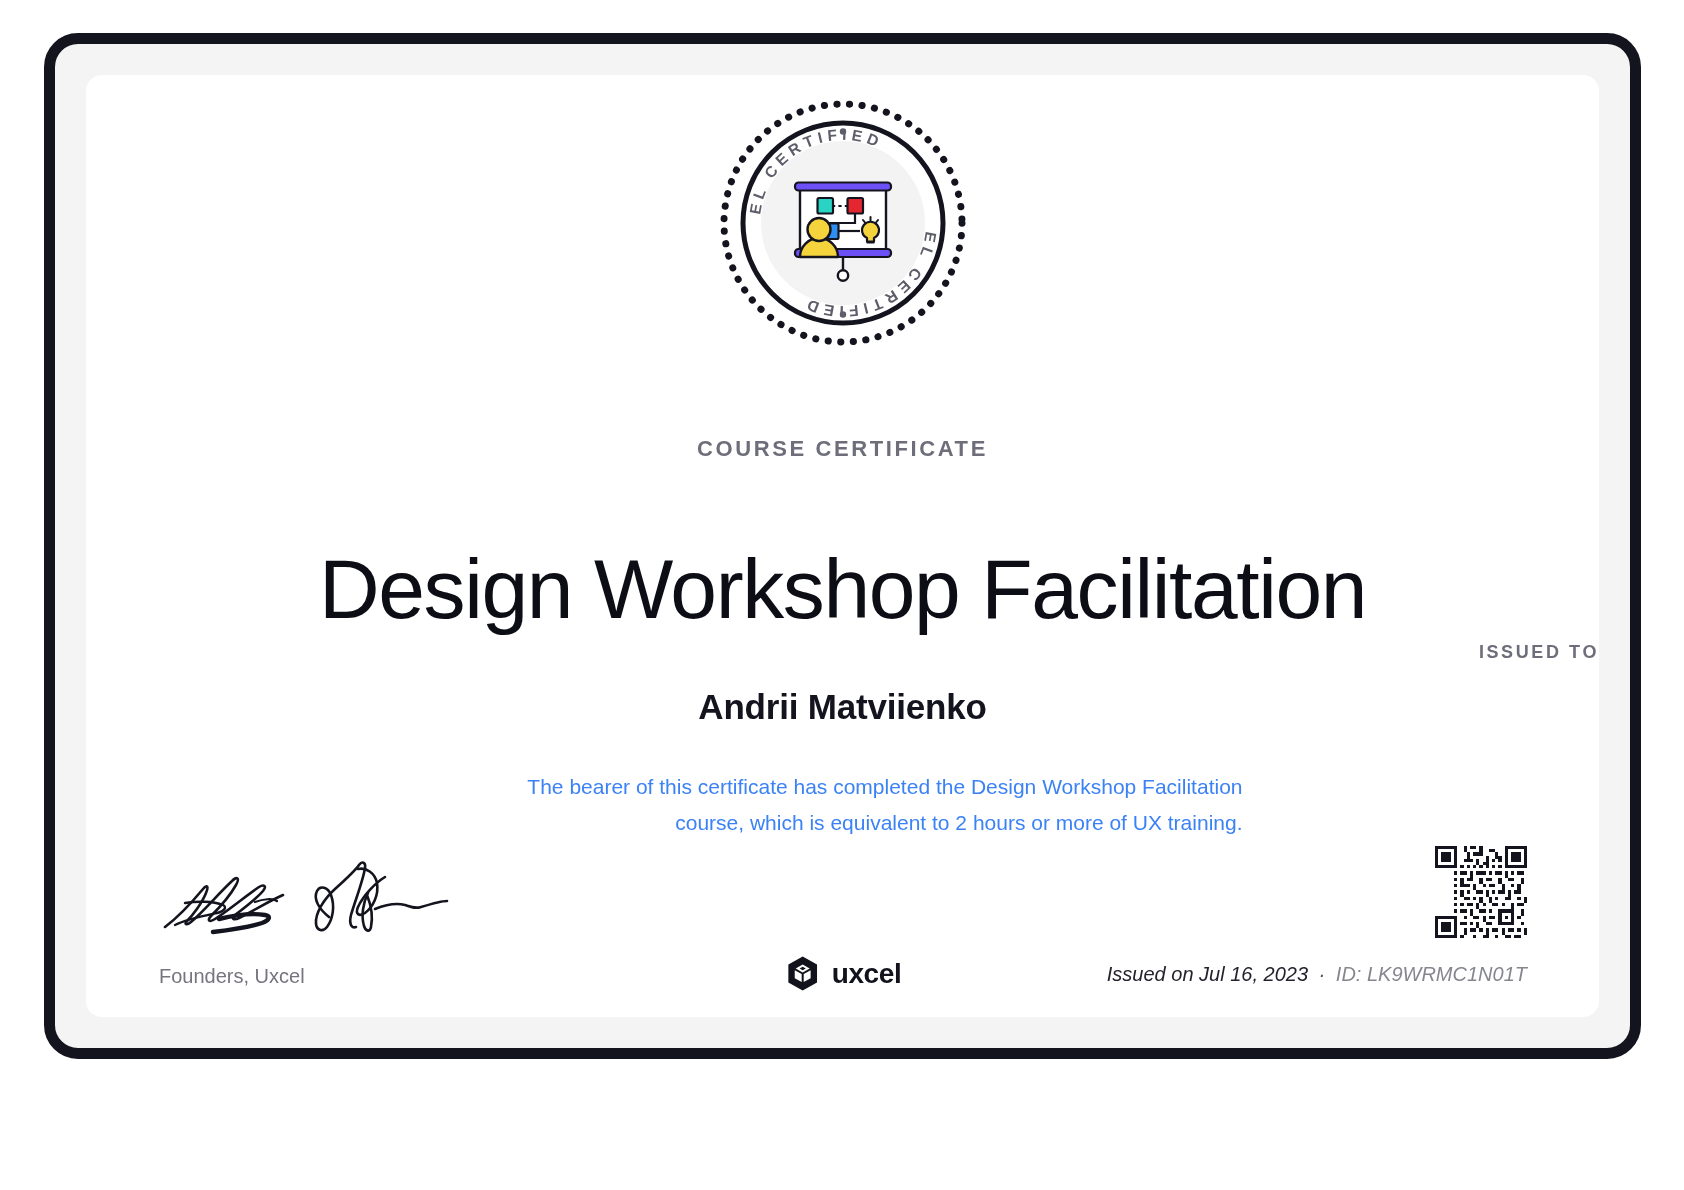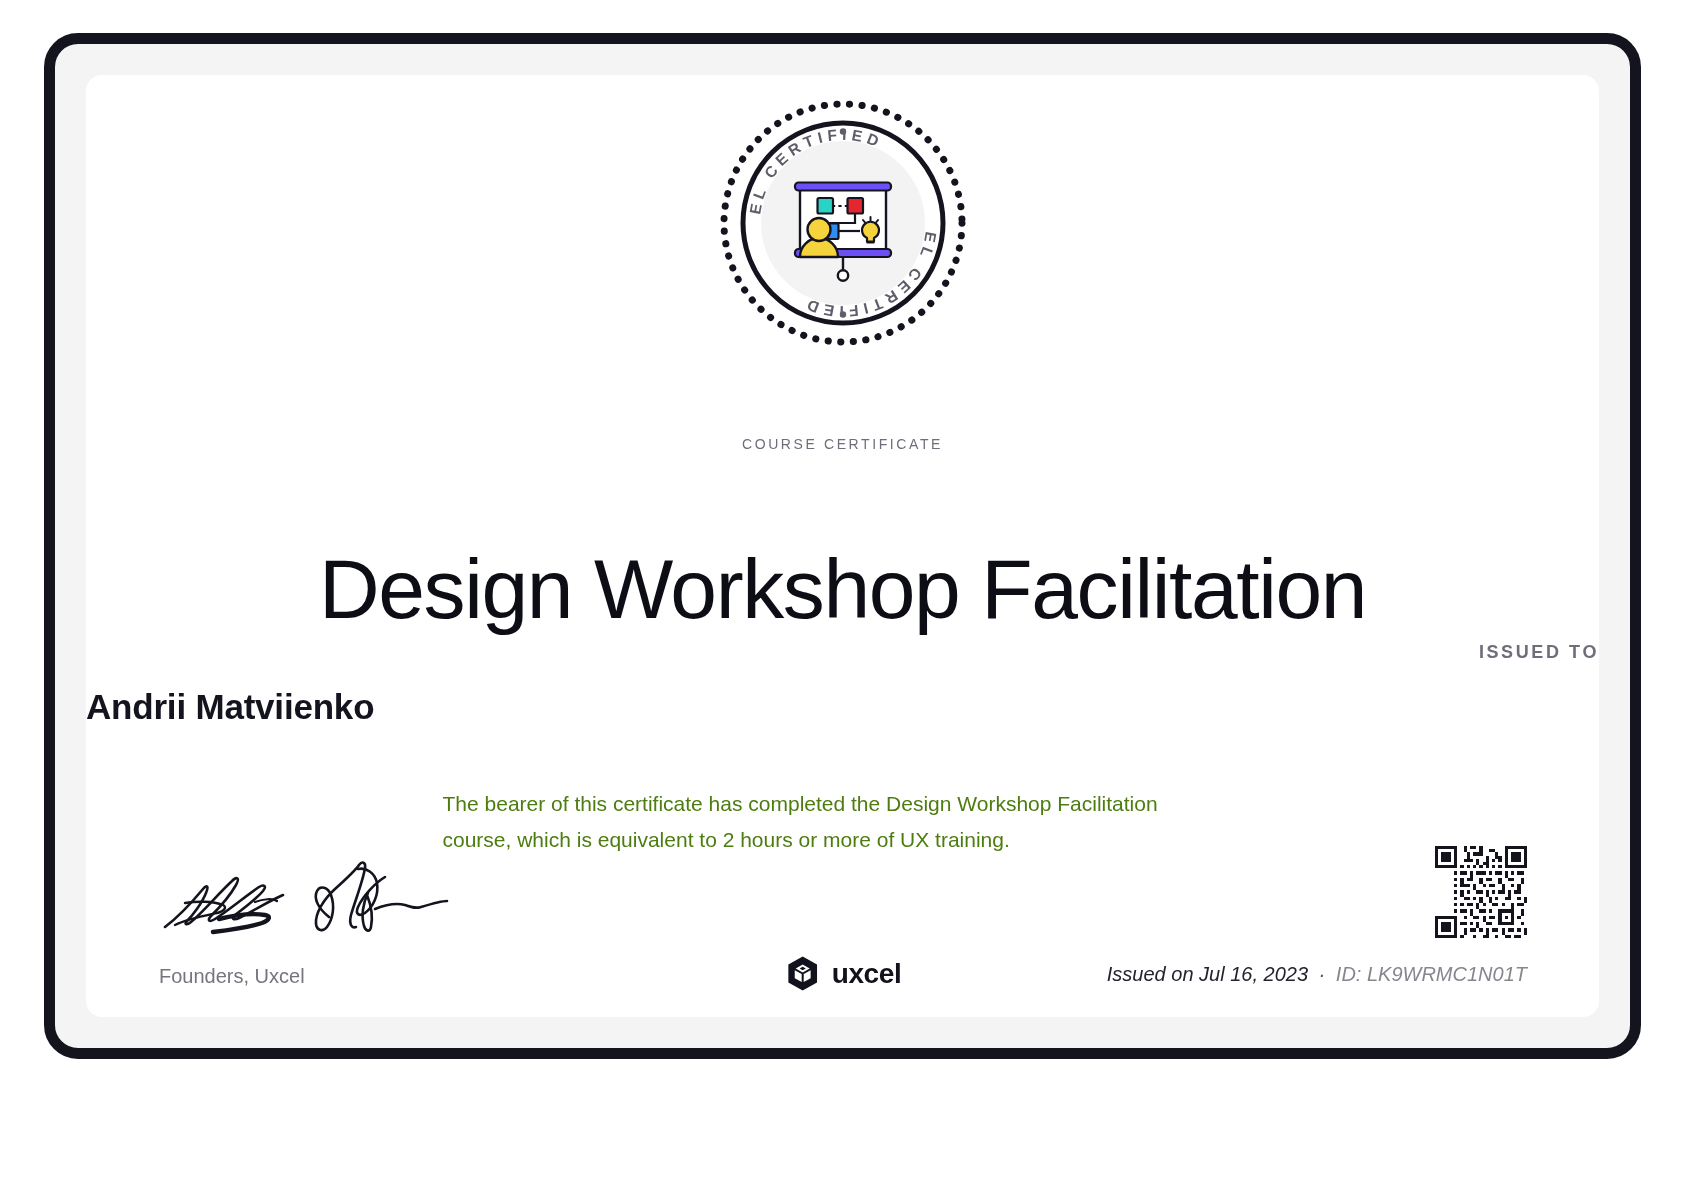--- a/index.html
+++ b/index.html
@@ -51,22 +51,22 @@
     position: relative;
   }
   .badge svg { display: block; }
 
   
   .kicker {
     position: absolute;
     left: 0; right: 0;
     top: 361px;
     text-align: center;
-    font-size: 14px;
-    font-weight: normal;
+    font-size: 22px;
+    font-weight: bold;
     letter-spacing: 2.6px;
     color: #6e6e7a;
   }
   .title {
     position: absolute;
     left: 0; right: 0;
     top: 415px;
     text-align: center;
     font-size: 84px;
     line-height: 1.04;
@@ -82,36 +82,36 @@
     text-align: right;
     font-size: 18px;
     font-weight: bold;
     letter-spacing: 2.6px;
     color: #6e6e7a;
   }
   .recipient {
     position: absolute;
     left: 0; right: 0;
     top: 612px;
+    text-align: center;
     font-size: 35px;
     font-weight: bold;
     letter-spacing: -0.2px;
     color: #14141f;
   }
   .description {
     position: absolute;
     left: 50%;
     transform: translateX(-50%);
     top: 694px;
     width: 800px;
-    text-align: left;
+    text-align: right;
     font-size: 21px;
     line-height: 1.72;
-    color: #4d7c0f;
-    margin-top: 17px;
+    color: #3b82f6;
   }
 
   
   .signatures {
     position: absolute;
     left: 73px;
     top: 782px;
     width: 290px;
     height: 82px;
   }

